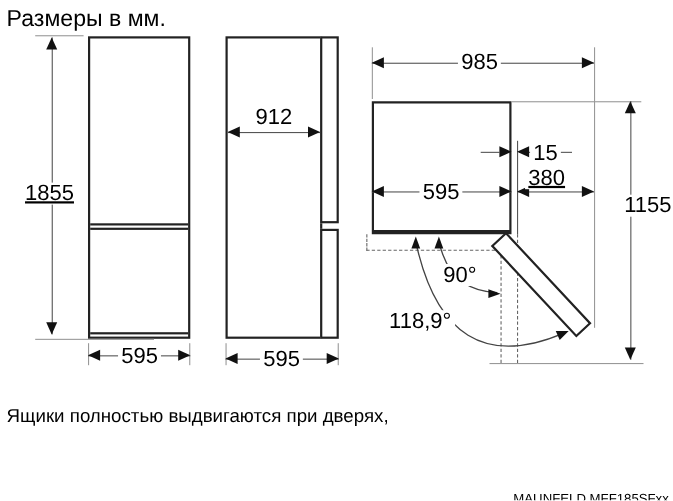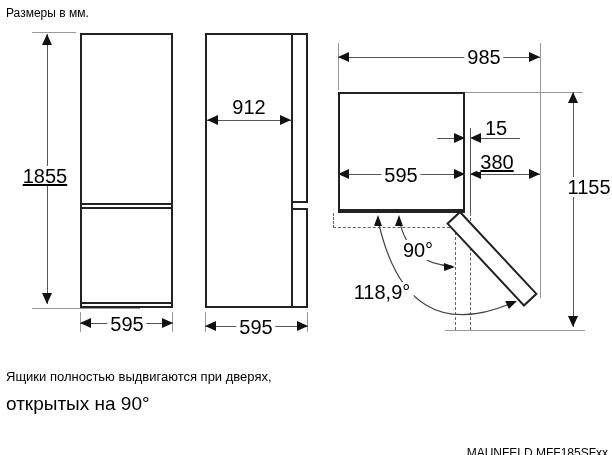--- a/index.html
+++ b/index.html
@@ -23,21 +23,21 @@
   .ext{background:#999;z-index:2;}
   .dash-v{border-left:1px dashed #666;z-index:2;}
   .dash-h{border-top:1px dashed #666;z-index:2;}
   svg.layer{position:absolute;left:0;top:0;z-index:5;pointer-events:none;}
 </style>
 </head>
 <body>
 
 <div id="canvas">
 
-  <div class="txt" style="left:6px;top:6px;font-size:12px;">Размеры в мм.</div>
+  <div class="txt" style="left:6px;top:6px;font-size:21px;">Размеры в мм.</div>
 
   <div>
     <div class="outline" style="left:80px;top:33px;width:93px;height:275px;"></div>
     <div class="ln" style="left:82px;top:203px;width:89px;height:2px;background:#222;"></div>
     <div class="ln" style="left:82px;top:207px;width:89px;height:2px;background:#222;"></div>
     <div class="ln" style="left:82px;top:302px;width:89px;height:2px;background:#222;"></div>
 
     <div class="ln ext" style="left:32px;top:32px;width:44px;height:1px;"></div>
     <div class="ln ext" style="left:32px;top:308px;width:108px;height:1px;"></div>
     <div class="ln dim" style="left:47px;top:34px;width:1px;height:270px;"></div>
@@ -80,27 +80,27 @@
     <div class="ln dash-h" style="left:455px;top:330px;width:17px;"></div>
 
     <div class="outline" style="left:338px;top:92px;width:127px;height:121px;border-bottom-width:4px;"></div>
     <div class="ln dim" style="left:470px;top:128px;width:1px;height:85px;"></div>
 
     <div class="ln ext" style="left:338px;top:43px;width:1px;height:47px;"></div>
     <div class="ln ext" style="left:540px;top:43px;width:1px;height:255px;"></div>
     <div class="ln dim" style="left:338px;top:57px;width:202px;height:1px;"></div>
     <div class="ar l" style="left:338px;top:52px;"></div>
     <div class="ar r" style="left:529px;top:52px;"></div>
-    <div class="lbl" style="left:436px;top:57px;margin-left:48px;">985</div>
+    <div class="lbl" style="left:436px;top:57px;">985</div>
 
     <div class="ln dim" style="left:437px;top:138px;width:17px;height:1px;"></div>
     <div class="ar r" style="left:454px;top:133px;"></div>
     <div class="ln dim" style="left:472px;top:138px;width:48px;height:1px;"></div>
     <div class="ar l" style="left:470px;top:133px;"></div>
-    <div class="lbl" style="left:496px;top:128px;">15</div>
+    <div class="lbl" style="left:496px;top:139px;">15</div>
 
     <div class="ln dim" style="left:338px;top:174px;width:127px;height:1px;"></div>
     <div class="ar l" style="left:338px;top:169px;"></div>
     <div class="ar r" style="left:454px;top:169px;"></div>
     <div class="lbl" style="left:401px;top:175px;">595</div>
 
     <div class="ln dim" style="left:470px;top:174px;width:70px;height:1px;"></div>
     <div class="ar l" style="left:470px;top:169px;"></div>
     <div class="ar r" style="left:529px;top:169px;"></div>
     <div class="lbl" style="left:497px;top:162px;text-decoration:underline;">380</div>
@@ -119,17 +119,16 @@
       <polygon points="455,267 444,263 444,271" fill="#111"></polygon>
       <polygon points="378,215 374,226 382,226" fill="#111"></polygon>
       <polygon points="517,301 508.8,309.1 505.2,300.9" fill="#111"></polygon>
       <rect width="112" height="17" fill="#ffffff" stroke="#222" stroke-width="2" transform="translate(460,212) rotate(47)"></rect>
     </svg>
 
     <div class="lbl" style="left:418px;top:250px;">90°</div>
     <div class="lbl" style="left:382px;top:292px;">118,9°</div>
   </div>
 
-  <div class="txt" style="left:6px;top:369px;font-size:13px;">Ящики полностью выдвигаются при дверях,</div>
-  <div class="txt" style="left:6px;top:393px;font-size:19px;">открытых на 90°</div>
+  <div class="txt" style="left:6px;top:369px;font-size:17px;">Ящики полностью выдвигаются при дверях,</div>
   <div class="txt" style="right:4px;top:446px;font-size:12px;">MAUNFELD MFF185SFxx</div>
 
 </div>
 
 </body></html>

